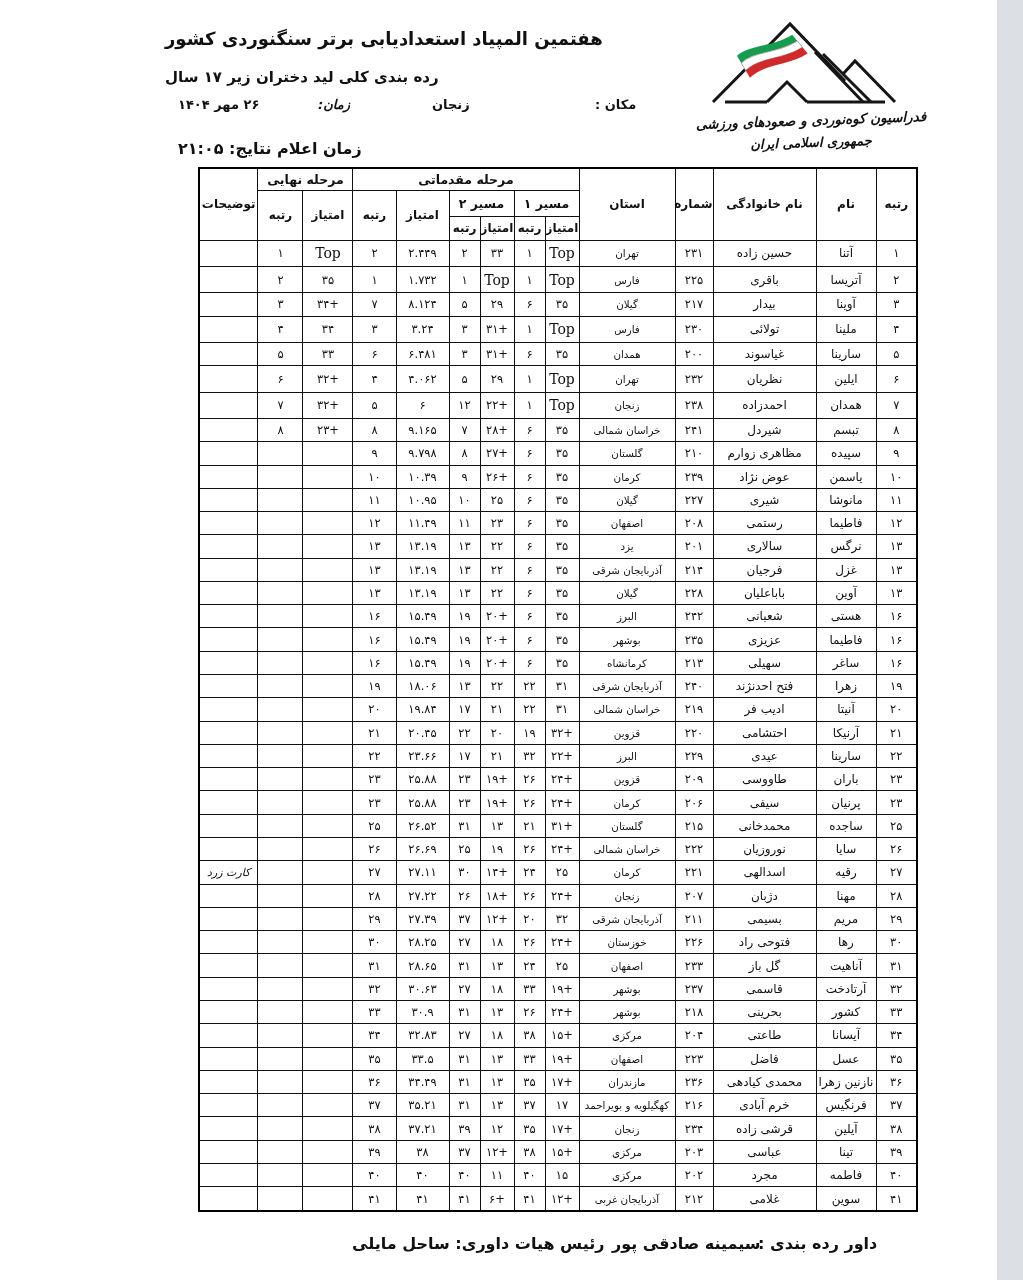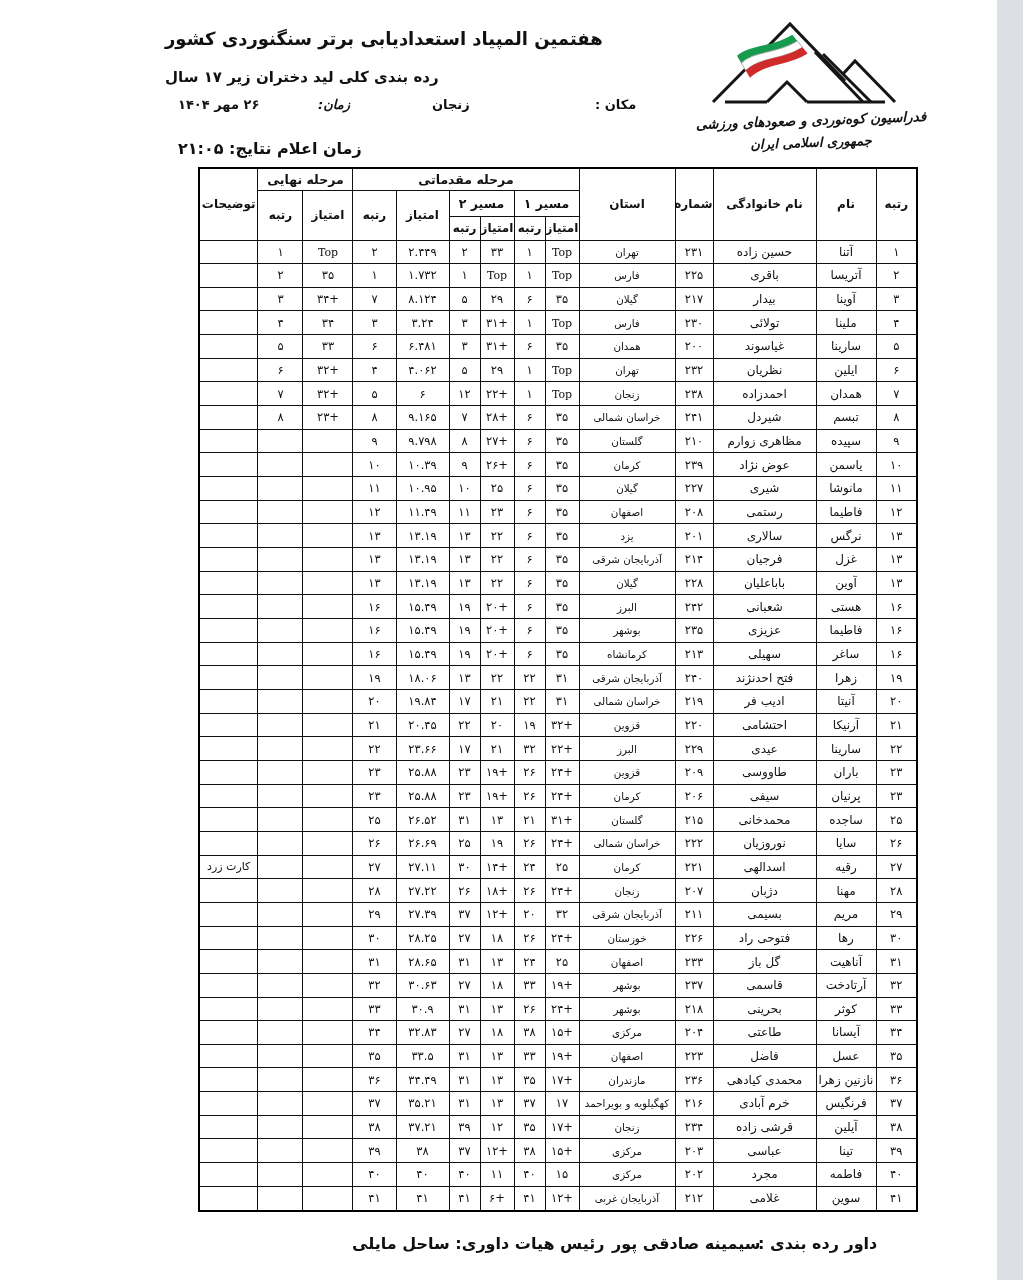--- a/index.html
+++ b/index.html
@@ -23,23 +23,23 @@
   .tablewrap{position:absolute;left:200px;top:167px;width:718px;height:1045px;}
   table{border-collapse:collapse;table-layout:fixed;width:718px;height:1045px;direction:rtl;}
   th,td{border:1px solid #101010;padding:0;text-align:center;vertical-align:middle;overflow:hidden;white-space:nowrap;}
   table{border:2px solid #000;}
   th{font-size:12px;font-weight:bold;margin-top:12px;}
   th.group{font-size:12.5px;}
   tr.hA{height:22px;} tr.hB{height:26px;} tr.hC{height:24px;}
   td{font-size:11.5px;}
   td.fa{font-size:12px;}
   td.province{font-size:10.3px;}
-  td.notes{font-size:11px;}
+  td.notes{font-size:11px;font-style:italic;}
   .num{direction:ltr;unicode-bidi:isolate;display:inline-block;}
-  .top{font-family:"DejaVu Serif",serif;font-size:11px;}
+  .top{font-family:"DejaVu Serif",serif;font-size:14px;}
   .footer span{position:absolute;font-size:16px;font-weight:bold;white-space:nowrap;}
   .f-judge-label{left:758px;top:1234px;}
   .f-judge-name{left:612px;top:1234px;}
   .f-head-judge{left:352px;top:1234px;}
 </style>
 </head>
 <body>
 
 <div class="sheet">
 
@@ -631,21 +631,21 @@
             <td><span class="num">۱۸</span></td>
             <td><span>۲۷</span></td>
             <td><span class="num">۳۰.۶۳</span></td>
             <td><span>۳۲</span></td>
             <td></td>
             <td></td>
             <td class="notes"></td>
           </tr>
           <tr>
             <td><span>۳۳</span></td>
-            <td class="fa"><span>کوثر</span></td>
+            <td class="fa"><span>کشور</span></td>
             <td class="fa"><span>بحرینی</span></td>
             <td><span>۲۱۸</span></td>
             <td class="province"><span>بوشهر</span></td>
             <td><span class="num">۲۴+</span></td>
             <td><span>۲۶</span></td>
             <td><span class="num">۱۳</span></td>
             <td><span>۳۱</span></td>
             <td><span class="num">۳۰.۹</span></td>
             <td><span>۳۳</span></td>
             <td></td>

